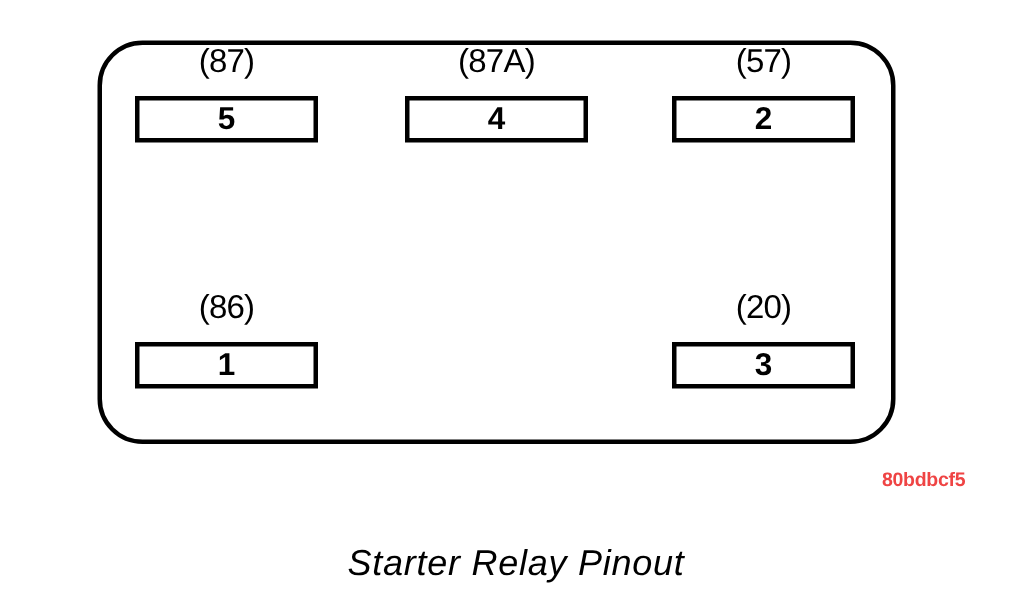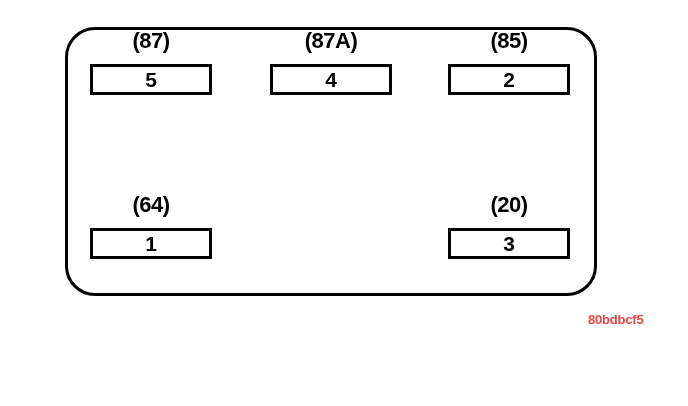--- a/index.html
+++ b/index.html
@@ -41,21 +41,21 @@
   .terminal {
     position: absolute;
   }
 
   .terminal-label {
     position: absolute;
     left: 0;
     width: 122px;
     text-align: center;
     font-size: 22px;
-    font-weight: bold;
+    font-weight: normal;
     color: #000000;
     line-height: 1;
     letter-spacing: -0.5px;
     white-space: nowrap;
   }
 
   .terminal-box {
     position: absolute;
     left: 0;
     width: 122px;
@@ -126,36 +126,37 @@
   </div>
 
   <div class="terminal" id="terminal-4">
     <div class="terminal-label">(87A)</div>
     <div class="terminal-box">
       <span class="terminal-number">4</span>
     </div>
   </div>
 
   <div class="terminal" id="terminal-2">
-    <div class="terminal-label">(85)</div>
+    <div class="terminal-label">(57)</div>
     <div class="terminal-box">
       <span class="terminal-number">2</span>
     </div>
   </div>
 
   <div class="terminal" id="terminal-1">
-    <div class="terminal-label">(64)</div>
+    <div class="terminal-label">(86)</div>
     <div class="terminal-box">
       <span class="terminal-number">1</span>
     </div>
   </div>
 
   <div class="terminal" id="terminal-3">
     <div class="terminal-label">(20)</div>
     <div class="terminal-box">
       <span class="terminal-number">3</span>
     </div>
   </div>
 
   <div class="ref-code">80bdbcf5</div>
 
+  <div class="caption">Starter Relay Pinout</div>
 
 </div>
 
 </body></html>

